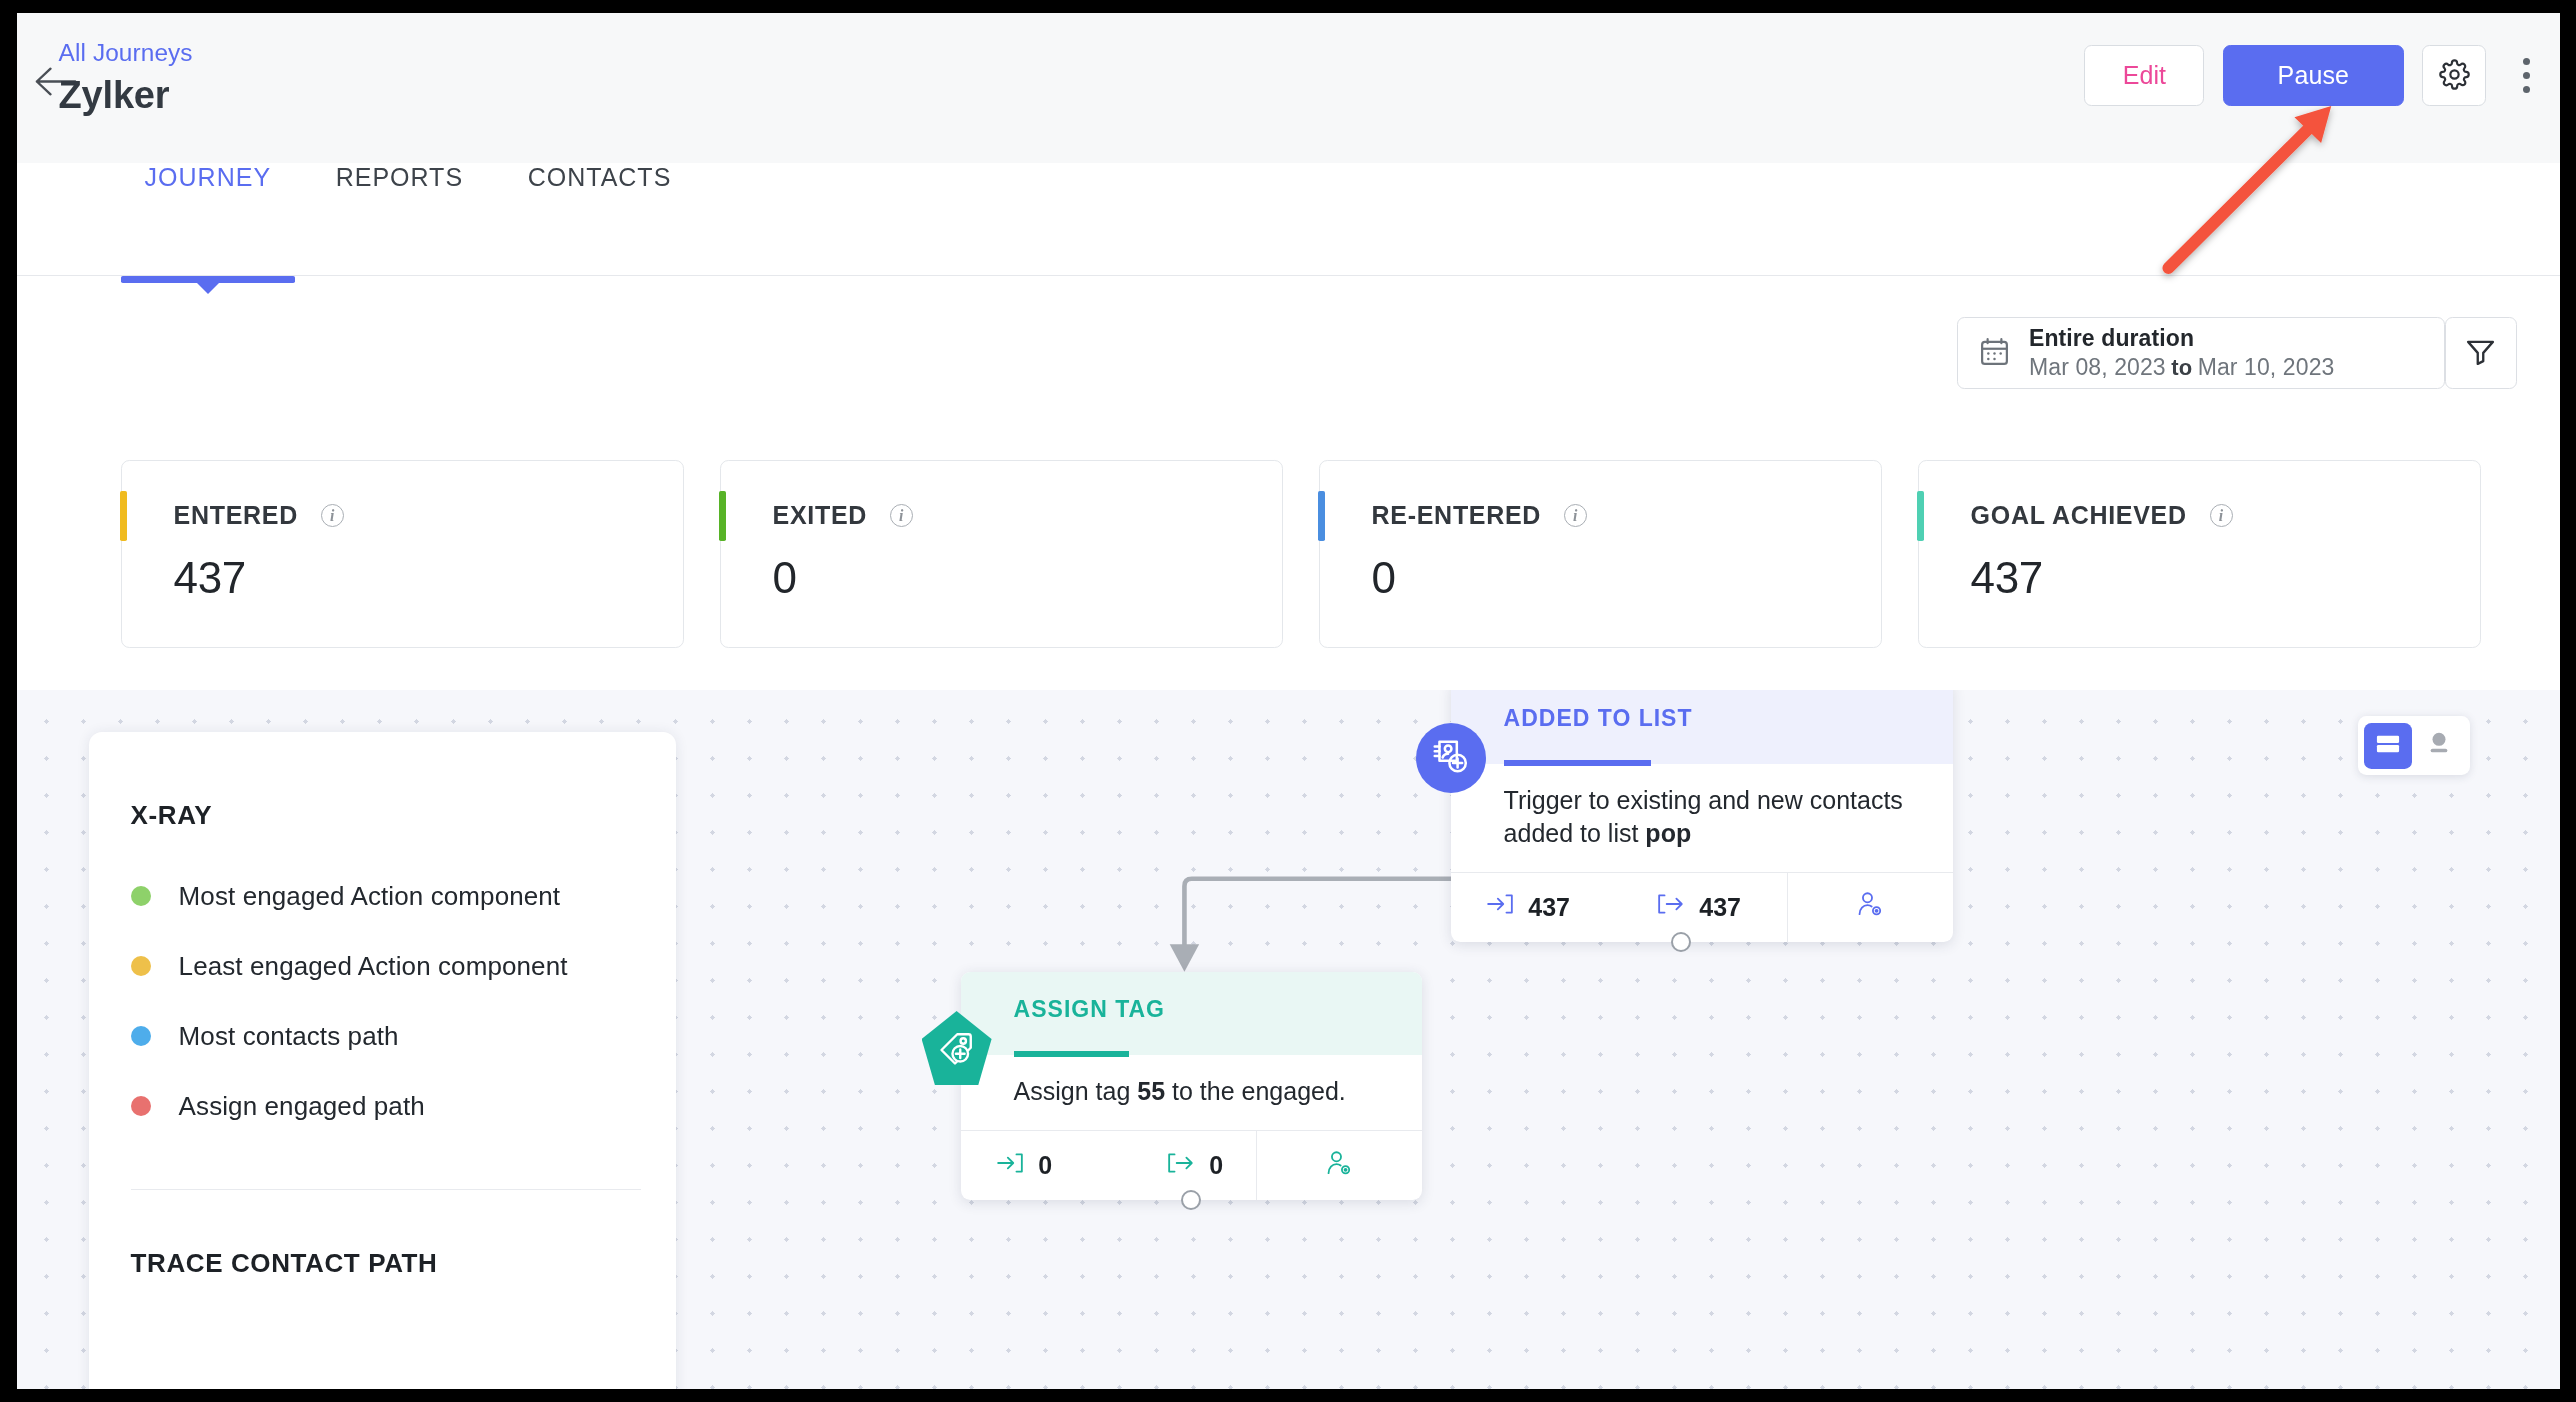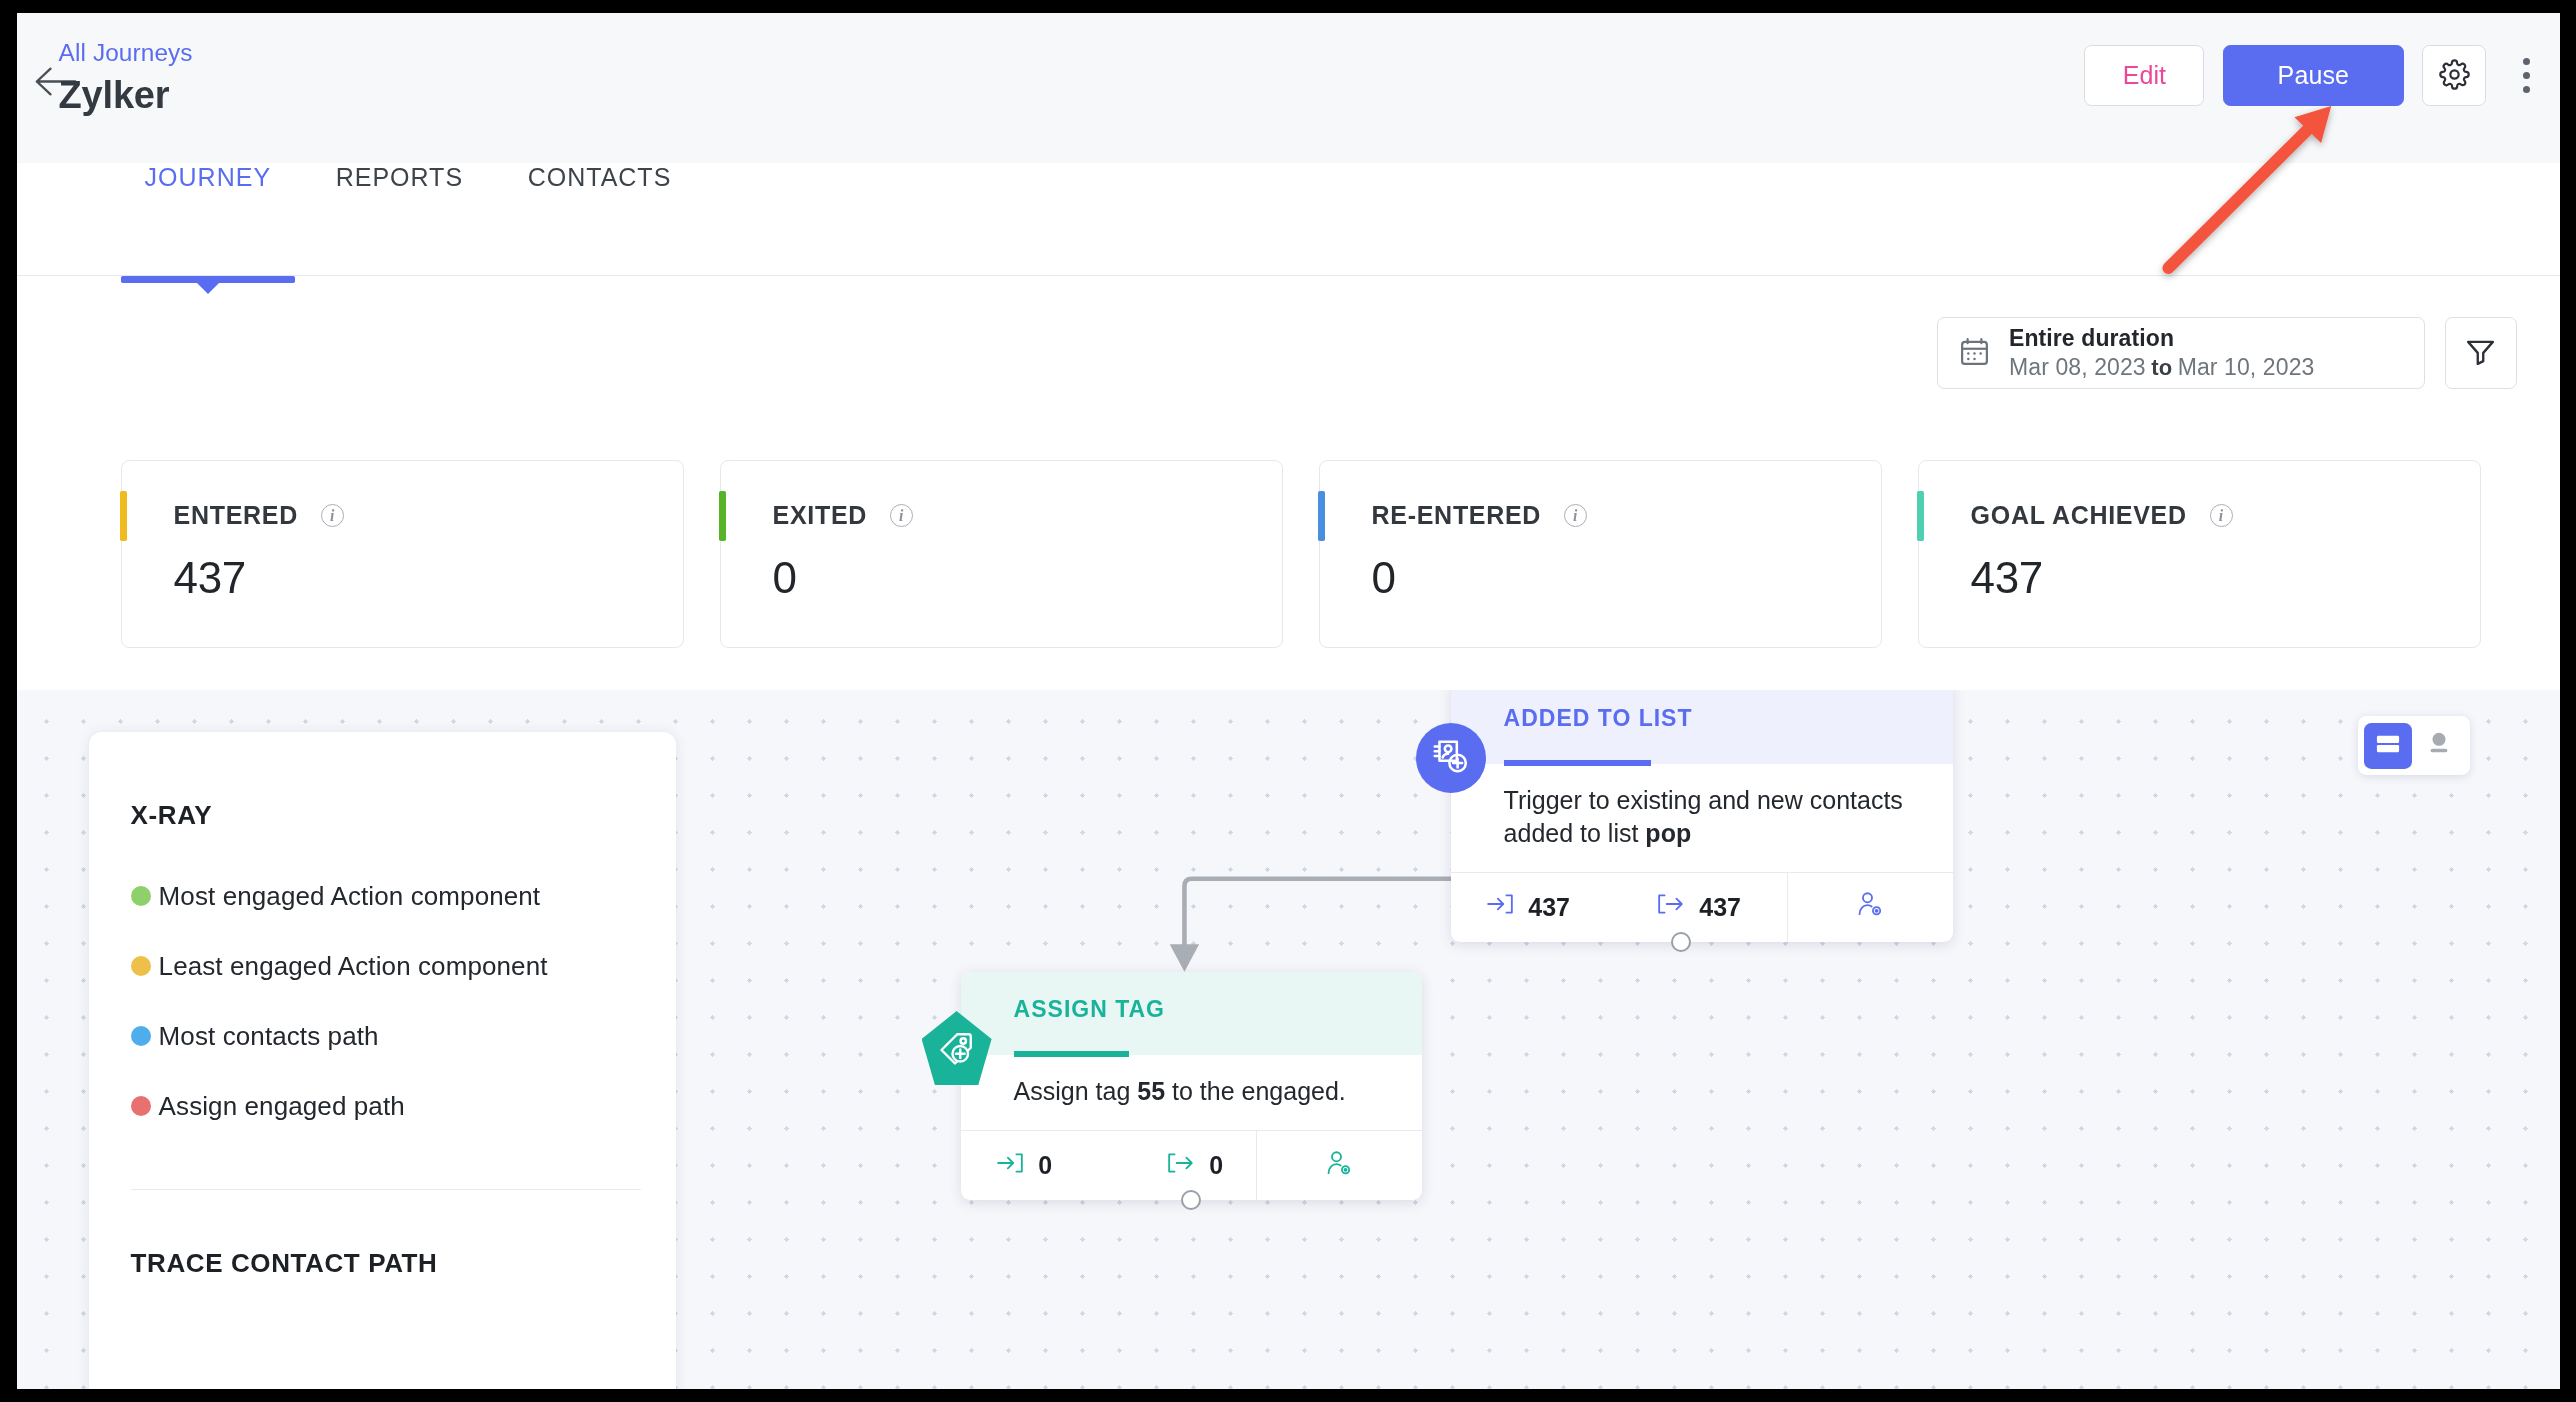--- a/index.html
+++ b/index.html
@@ -82,21 +82,21 @@
     position: absolute; left: 0; right: 0; bottom: -7.4px; height: 7.4px;
     background: #5a6df0; border-radius: 1.8px;
   }
   .tab.active .tab-ink:after {
     content: ""; position: absolute; left: 50%; top: 6.4px; transform: translateX(-50%);
     width: 0; height: 0; border-left: 12px solid transparent;
     border-right: 12px solid transparent; border-top: 12px solid #5a6df0;
   }
 
   
-  .toolrow { position: absolute; right: 43px; top: 304px; display: flex; gap: 20px; align-items: center; }
+  .toolrow { position: absolute; right: 43px; top: 304px; display: flex; align-items: center; }
   .daterange {
     height: 72px; min-width: 488px; border: 1.4px solid #dcdfe4; border-radius: 7.4px;
     background: #fff; display: flex; align-items: center; padding: 0 20px; gap: 18.4px;
   }
   .dr-text { display: flex; flex-direction: column; gap: 2.8px; }
   .dr-top { font-size: 23px; font-weight: 700; color: #23272c; letter-spacing: 0.1px; }
   .dr-bot { font-size: 23px; color: #6f757c; letter-spacing: 0.1px; }
   .dr-bot b { color: #3b4046; font-weight: 700; font-size: 22px; padding: 0 5.5px; }
   .filter-btn {
     width: 72px; height: 72px; border: 1.4px solid #dcdfe4; border-radius: 7.4px;
@@ -140,21 +140,21 @@
   
   .xray {
     position: absolute; left: 72px; top: 42px; width: 587px; height: 700px;
     background: #fff; border-radius: 13px; box-shadow: 0 1.8px 13px rgba(40,50,80,.10);
   }
   .xray h3 {
     position: absolute; left: 42px; top: 68px;
     font-size: 26px; font-weight: 700; color: #1d2126; letter-spacing: 0.6px;
   }
   .xray-list { position: absolute; left: 42px; top: 129px; width: 498px; }
-  .xray-item { display: flex; align-items: center; gap: 8px; height: 70px; }
+  .xray-item { display: flex; align-items: center; gap: 28px; height: 70px; }
   .dot { width: 20px; height: 20px; border-radius: 50%; flex: 0 0 20px; }
   .xray-item span { font-size: 26px; color: #23282e; letter-spacing: 0.1px; }
   .xray-sep { position: absolute; left: 42px; right: 35px; top: 457px; height: 1.4px; background: #e8eaee; }
   .xray h4 {
     position: absolute; left: 42px; top: 516px;
     font-size: 26px; font-weight: 700; color: #1d2126; letter-spacing: 0.6px;
   }
 
   
   .view-toggle {

